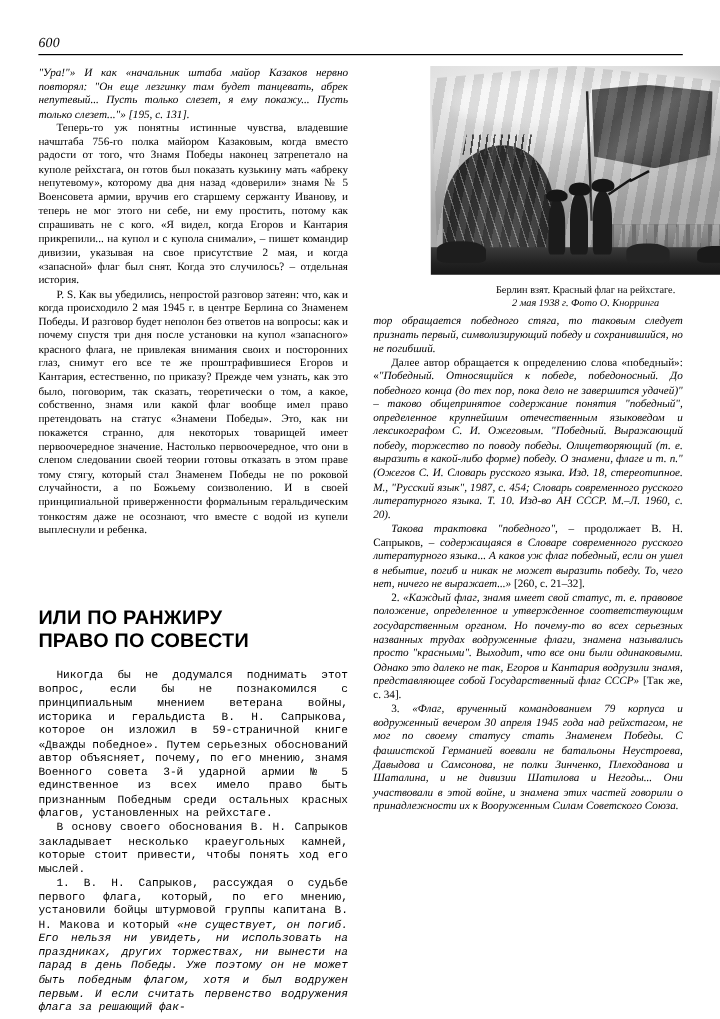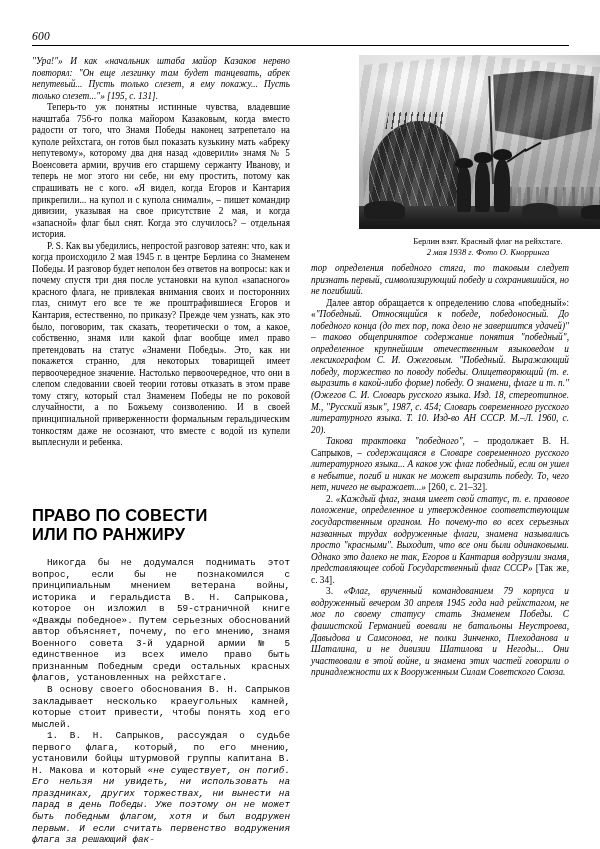--- a/index.html
+++ b/index.html
@@ -310,31 +310,31 @@
     </div>
   </div>
 
   <div class="col col-left">
     <p class="it noind">"Ура!"» И как «начальник штаба майор Казаков нерв­но повторял: "Он еще лезгинку там будет танцевать, абрек непутевый... Пусть только слезет, я ему покажу... Пусть только слезет..."» [195, с. 131].</p>
     <p>Теперь-то уж понятны истинные чувства, владевшие начштаба 756-го полка майором Казаковым, когда вместо радости от того, что Знамя Победы наконец затрепетало на куполе рейхстага, он готов был показать кузькину мать «абреку непутевому», которому два дня назад «доверили» знамя № 5 Военсовета армии, вручив его старшему сержанту Иванову, и теперь не мог этого ни себе, ни ему простить, потому как спрашивать не с кого. «Я видел, когда Егоров и Кантария прикрепили... на купол и с купола снимали», – пишет командир дивизии, указывая на свое присутствие 2 мая, и когда «запасной» флаг был снят. Когда это случилось? – отдельная история.</p>
     <p>P. S. Как вы убедились, непростой разговор затеян: что, как и когда происходило 2 мая 1945 г. в центре Берлина со Знаменем Победы. И разговор будет неполон без ответов на вопросы: как и почему спустя три дня после установки на купол «запасного» красного флага, не привлекая внимания своих и посторонних глаз, снимут его все те же проштрафившиеся Егоров и Кантария, естественно, по приказу? Прежде чем узнать, как это было, поговорим, так сказать, теоретически о том, а какое, собственно, знамя или какой флаг вообще имел право претендовать на статус «Знамени Победы». Это, как ни покажется странно, для некоторых товарищей имеет первоочередное значение. Настолько первоочередное, что они в слепом следовании своей теории готовы отказать в этом праве тому стягу, который стал Знаменем Победы не по роковой случайности, а по Божьему соизволению. И в своей принципиальной приверженности формальным геральдическим тонкостям даже не осознают, что вместе с водой из купели выплеснули и ребенка.</p>
   </div>
 
   <div class="section-heading">
+    <span class="line">ИЛИ ПО РАНЖИРУ</span>
     <span class="line">ПРАВО ПО СОВЕСТИ</span>
-    <span class="line">ИЛИ ПО РАНЖИРУ</span>
   </div>
 
   <div class="col col-left" style="top:557px;font-family:Liberation Mono, monospace;">
     <p>Никогда бы не додумался поднимать этот вопрос, если бы не познакомился с принципиальным мнением ветерана войны, историка и геральдиста В. Н. Сапрыкова, которое он изложил в 59-страничной книге «Дважды победное». Путем серьезных обоснований автор объясняет, почему, по его мнению, знамя Военного совета 3-й ударной армии № 5 единственное из всех имело право быть признанным Победным среди остальных красных флагов, установленных на рейхстаге.</p>
     <p>В основу своего обоснования В. Н. Сапрыков закладывает несколько краеугольных камней, которые стоит привести, чтобы понять ход его мыслей.</p>
     <p><span>1. В. Н. Сапрыков, рассуждая о судьбе первого флага, который, по его мнению, установили бойцы штурмовой группы капитана В. Н. Макова и который </span><span class="it">«не существует, он погиб. Его нельзя ни увидеть, ни использовать на праздниках, других торжествах, ни вынести на парад в день Победы. Уже поэтому он не может быть победным флагом, хотя и был водружен первым. И если считать первенство водружения флага за решающий фак-</span></p>
   </div>
 
   <div class="col col-right">
-    <p class="it noind">тор определения победного стяга, то таковым следует признать первый, символизирующий победу и сохранившийся, но не погибший.</p>
+    <p class="it noind">тор обращается победного стяга, то таковым следует признать первый, символизирующий победу и сохранившийся, но не погибший.</p>
     <p><span>Далее автор обращается к определению слова «победный»: «</span><span class="it">"Победный. Относящийся к победе, победоносный. До победного конца (до тех пор, пока дело не завершится удачей)" – таково общепринятое содержание понятия "победный", определенное крупнейшим отечественным языковедом и лексикографом С. И. Ожеговым. "Победный. Выражающий победу, торжество по поводу победы. Олицетворяющий (т. е. выразить в какой-либо форме) победу. О знамени, флаге и т. п." (Ожегов С. И. Словарь русского языка. Изд. 18, стереотипное. М., "Русский язык", 1987, с. 454; Словарь современного русского литературного языка. Т. 10. Изд-во АН СССР. М.–Л. 1960, с. 20).</span></p>
     <p><span class="it">Такова трактовка "победного",</span><span> – продолжает В. Н. Сапрыков, – </span><span class="it">содержащаяся в Словаре современного русского литературного языка... А каков уж флаг победный, если он ушел в небытие, погиб и никак не может выразить победу. То, чего нет, ничего не выражает...»</span><span> [260, с. 21–32].</span></p>
     <p><span>2. </span><span class="it">«Каждый флаг, знамя имеет свой статус, т. е. правовое положение, определенное и утвержденное соответствующим государственным органом. Но почему-то во всех серьезных названных трудах водруженные флаги, знамена назывались просто "красными". Выходит, что все они были одинаковыми. Однако это далеко не так, Егоров и Кантария водрузили знамя, представляющее собой Государственный флаг СССР»</span><span> [Так же, с. 34].</span></p>
     <p><span>3. </span><span class="it">«Флаг, врученный командованием 79 корпуса и водруженный вечером 30 апреля 1945 года над рейхстагом, не мог по своему статусу стать Знаменем Победы. С фашистской Германией воевали не батальоны Неустроева, Давыдова и Самсонова, не полки Зинченко, Плеходанова и Шаталина, и не дивизии Шатилова и Негоды... Они участвовали в этой войне, и знамена этих частей говорили о принадлежности их к Вооруженным Силам Советского Союза.</span></p>
   </div>
 
 </div>
 
 </body></html>

